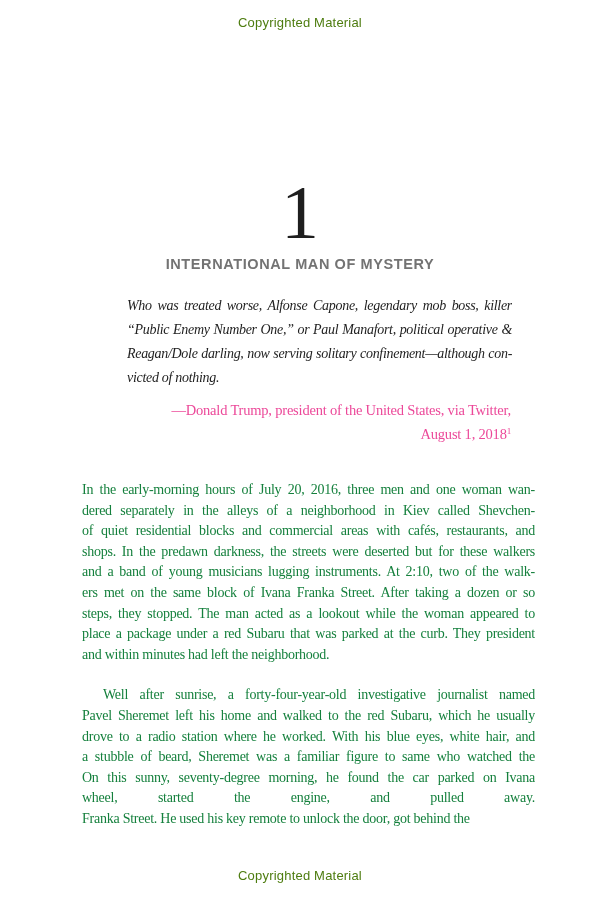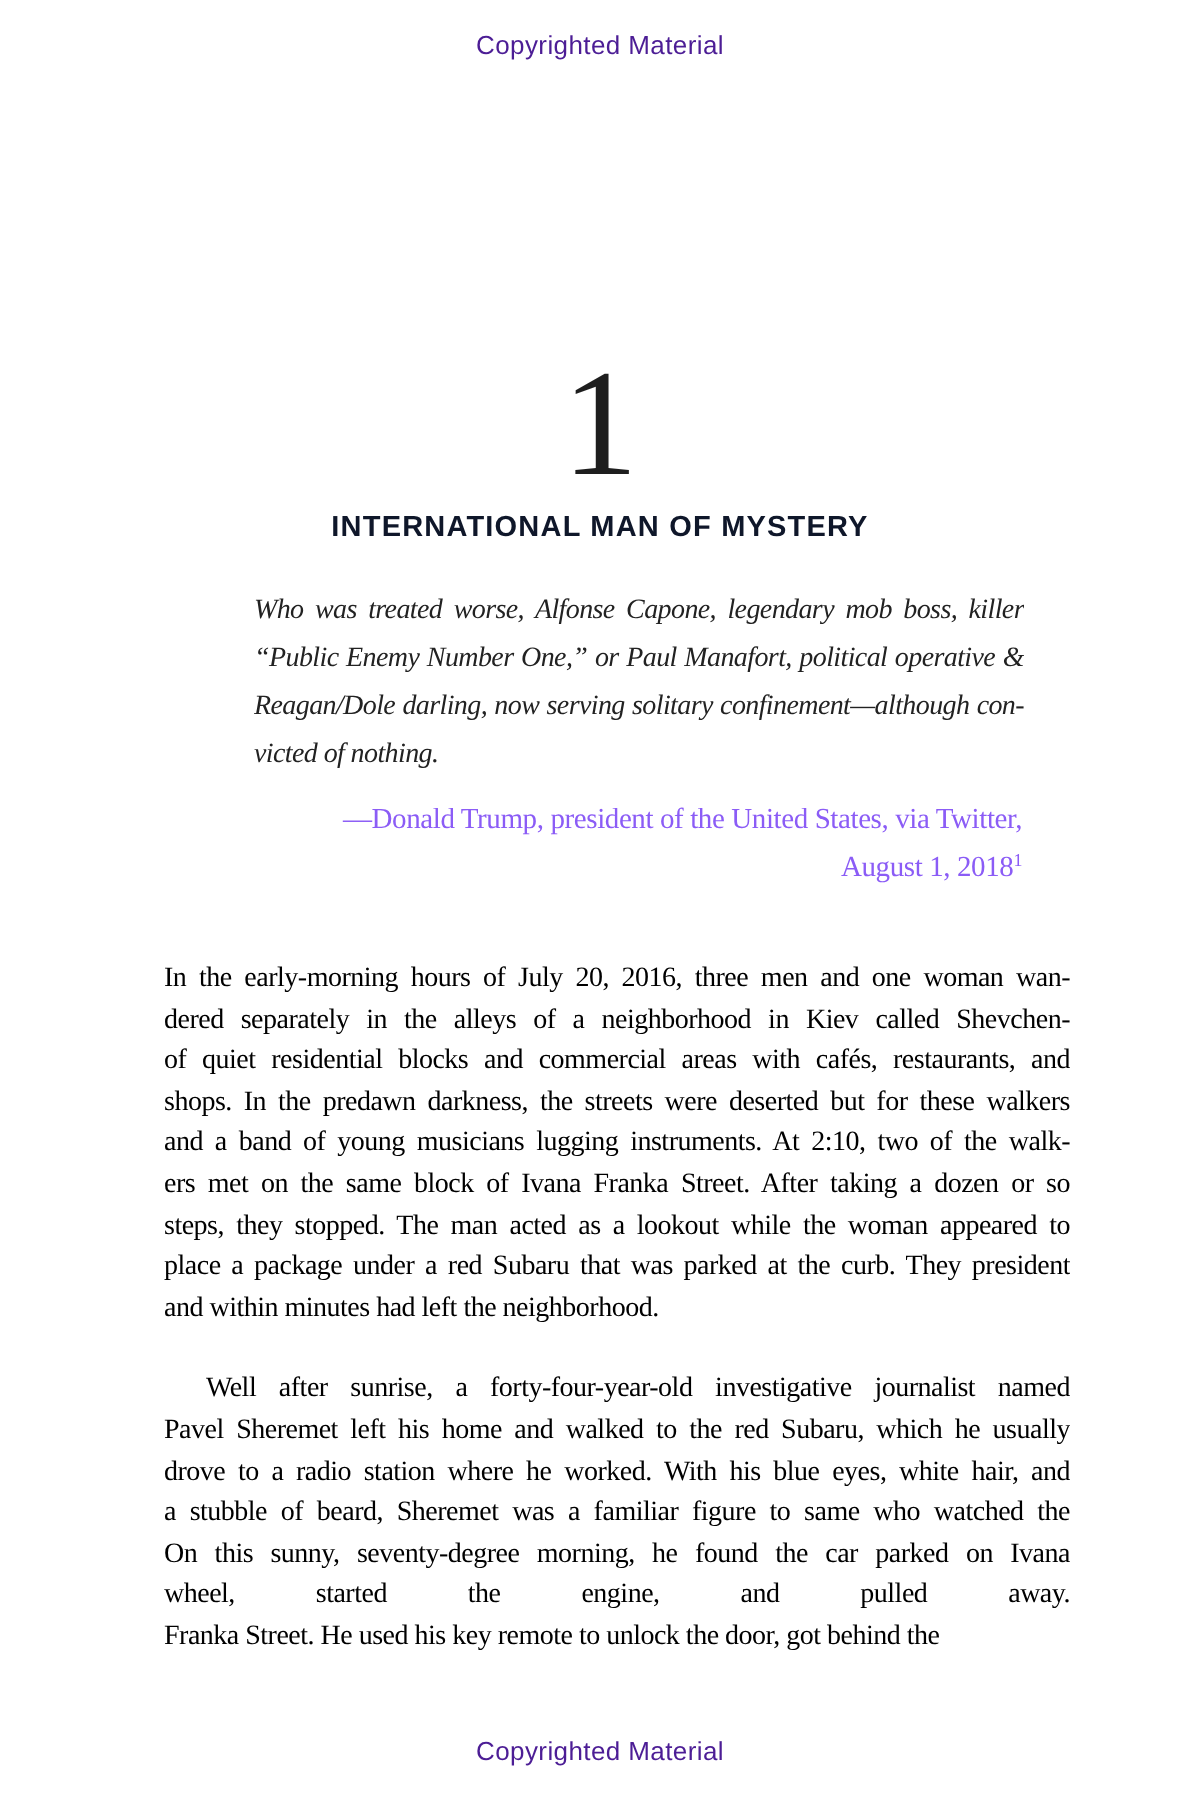--- a/index.html
+++ b/index.html
@@ -12,21 +12,21 @@
     font-family: "Liberation Serif", serif;
   }
   .watermark {
     position: absolute;
     left: 0;
     width: 100%;
     text-align: center;
     font-family: "Liberation Sans", sans-serif;
     font-size: 13px;
     line-height: 16px;
-    color: #4c1d95;
+    color: #4d7c0f;
     letter-spacing: 0.2px;
   }
   .watermark.top { top: 15px; }
   .watermark.bottom { top: 868px; }
 
   .chapter-number {
     position: absolute;
     top: 174px;
     left: 0;
     width: 100%;
@@ -41,21 +41,21 @@
     position: absolute;
     top: 254px;
     left: 0;
     width: 100%;
     text-align: center;
     font-family: "Liberation Sans", sans-serif;
     font-size: 14.5px;
     line-height: 20px;
     font-weight: 700;
     letter-spacing: 0.6px;
-    color: #0f172a;
+    color: #737373;
   }
 
   .epigraph {
     position: absolute;
     top: 294px;
     left: 127px;
     width: 385px;
     font-family: "Liberation Serif", serif;
     font-style: italic;
     font-size: 14px;
@@ -74,38 +74,38 @@
   .attribution {
     position: absolute;
     top: 398px;
     left: 127px;
     width: 384px;
     text-align: right;
     font-family: "Liberation Serif", serif;
     font-size: 14.5px;
     line-height: 24px;
     letter-spacing: -0.2px;
-    color: #8b5cf6;
+    color: #ec4899;
   }
   .attribution sup {
     font-size: 9px;
     line-height: 0;
     vertical-align: 5px;
   }
 
   .body-text {
     position: absolute;
     top: 480px;
     left: 82px;
     width: 453px;
     font-family: "Liberation Serif", serif;
     font-size: 14px;
     line-height: 20.6px;
     letter-spacing: -0.25px;
-    color: #000000;
+    color: #15803d;
   }
   .para .line {
     height: 20.6px;
     overflow: hidden;
     text-align: justify;
     text-align-last: justify;
   }
   .para .line:last-child { text-align-last: left; }
   .para2 .line:first-child { text-indent: 21px; margin-top: 20px; }
 </style>

